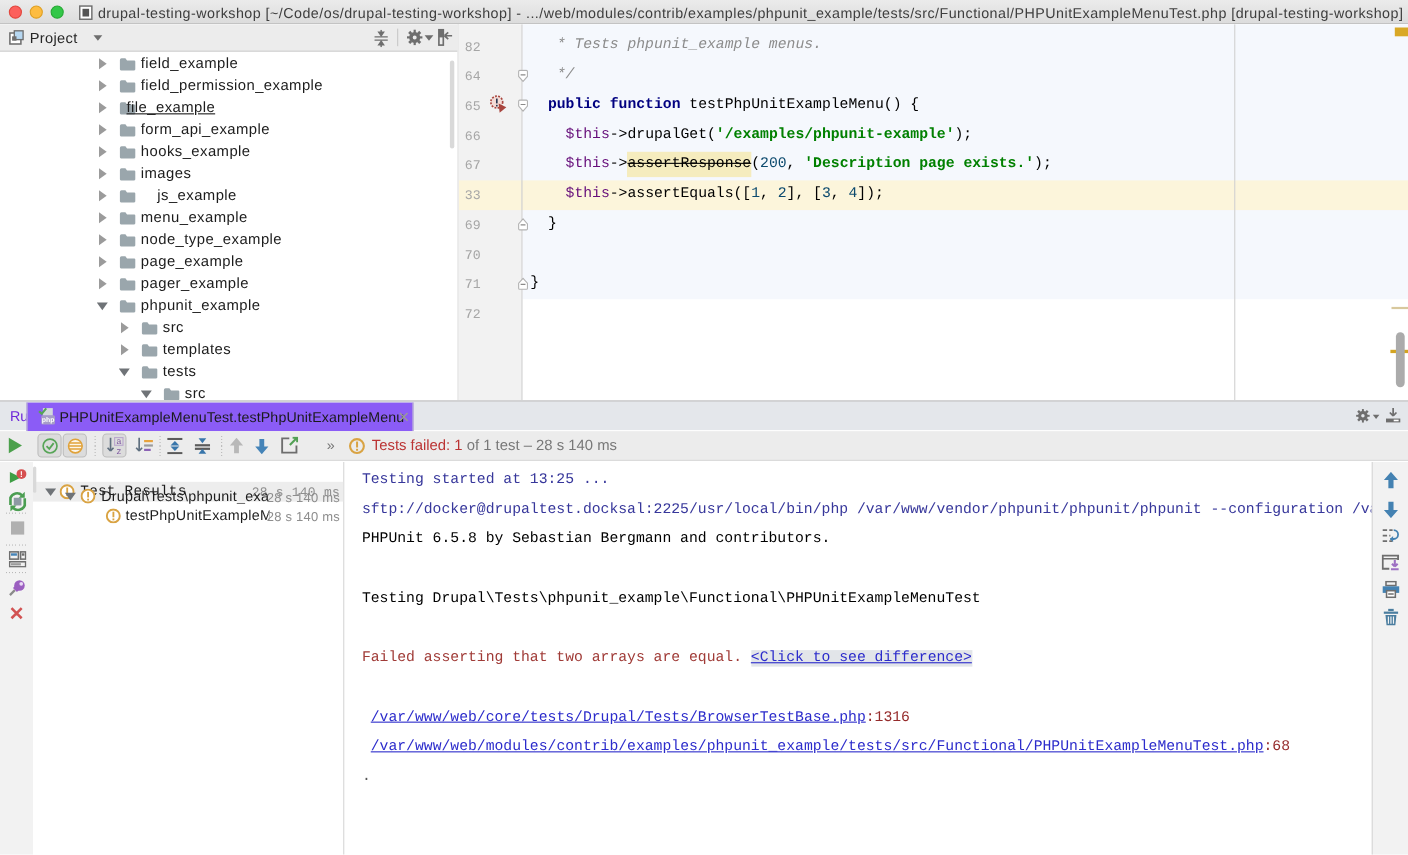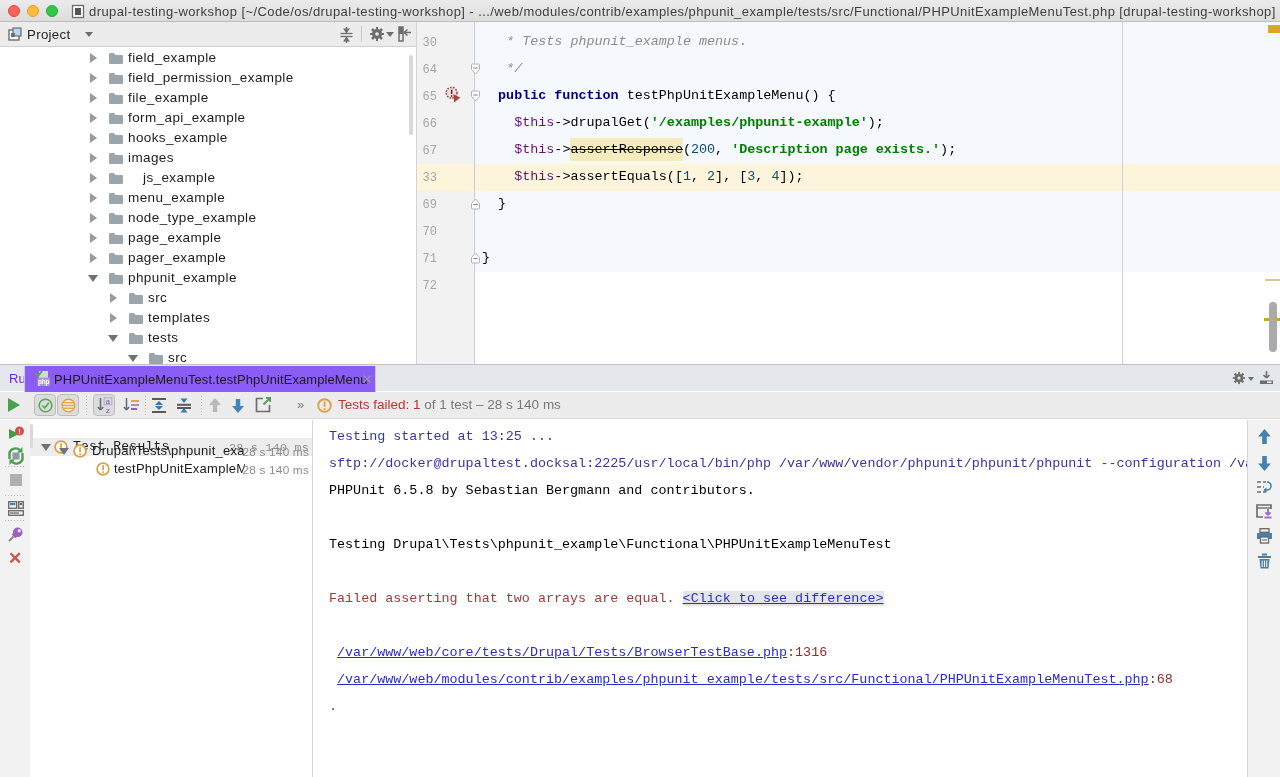--- a/index.html
+++ b/index.html
@@ -145,21 +145,21 @@
           <svg class="folder" style="left:108px;" width="16" height="13" viewBox="0 0 16 13">
             <path d="M1 2.5 Q1 1 2.5 1 L6 1 L7.5 3 L14 3 Q15 3 15 4 L15 11 Q15 12 14 12 L2 12 Q1 12 1 11 Z" fill="#9aa6ac"></path>
           </svg>
           <span style="position:absolute; left:128px; top:2px;">field_permission_example</span>
         </div>
         <div class="trow" style="left:0; top:66px; width:416px;">
           <div class="tri-r" style="left:90px;"></div>
           <svg class="folder" style="left:108px;" width="16" height="13" viewBox="0 0 16 13">
             <path d="M1 2.5 Q1 1 2.5 1 L6 1 L7.5 3 L14 3 Q15 3 15 4 L15 11 Q15 12 14 12 L2 12 Q1 12 1 11 Z" fill="#9aa6ac"></path>
           </svg>
-          <span style="position:absolute; left:128px; top:2px;">file_example</span>
+          <span style="position:absolute; left:115px; top:2px;text-decoration:underline;">file_example</span>
         </div>
         <div class="trow" style="left:0; top:86px; width:416px;">
           <div class="tri-r" style="left:90px;"></div>
           <svg class="folder" style="left:108px;" width="16" height="13" viewBox="0 0 16 13">
             <path d="M1 2.5 Q1 1 2.5 1 L6 1 L7.5 3 L14 3 Q15 3 15 4 L15 11 Q15 12 14 12 L2 12 Q1 12 1 11 Z" fill="#9aa6ac"></path>
           </svg>
           <span style="position:absolute; left:128px; top:2px;">form_api_example</span>
         </div>
         <div class="trow" style="left:0; top:106px; width:416px;">
           <div class="tri-r" style="left:90px;"></div>
@@ -250,21 +250,21 @@
   </div>
 
   <div class="abs" id="editor">
     <div id="ed-blue"></div>
     <div id="caret-row"></div>
     <div id="gutter"></div>
     <div id="caret-row2" style="position:absolute; left:0; top:141.5px; width:57px; height:27px; background:#fcf5db;"></div>
     <div id="gutter-line"></div>
     <div id="margin-line"></div>
     <div id="ed-lines">
-        <div class="lnum" style="top:13.5px;">30</div>
+        <div class="lnum" style="top:13.5px;">82</div>
         <div class="cline" style="top:11.5px;"><span class="cmt">   * Tests phpunit_example menus.</span></div>
         <div class="lnum" style="top:40.5px;">64</div>
         <div class="cline" style="top:38.5px;"><span class="cmt">   */</span></div>
         <div class="lnum" style="top:67.5px;">65</div>
         <div class="cline" style="top:65.5px;">  <span class="kw">public function</span> testPhpUnitExampleMenu() {</div>
         <div class="lnum" style="top:94.5px;">66</div>
         <div class="cline" style="top:92.5px;">    <span class="var">$this</span>-&gt;drupalGet(<span class="str">'/examples/phpunit-example'</span>);</div>
         <div class="lnum" style="top:121.5px;">67</div>
         <div class="cline" style="top:119.5px;">    <span class="var">$this</span>-&gt;<span class="depr">assertResponse</span>(<span class="num">200</span>, <span class="str">'Description page exists.'</span>);</div>
         <div class="lnum" style="top:148.5px;">33</div>

